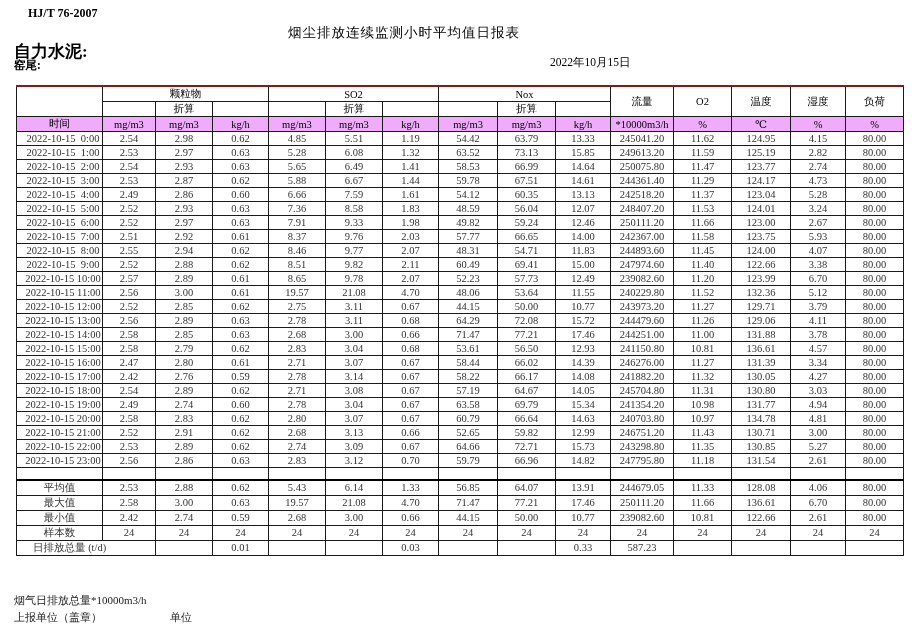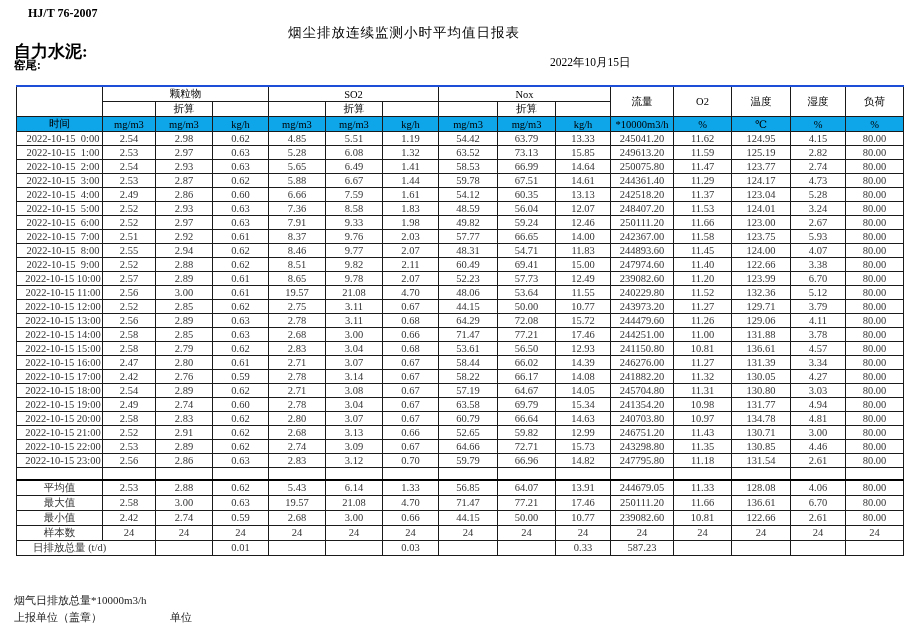--- a/index.html
+++ b/index.html
@@ -17,25 +17,25 @@
   .location { position:absolute; left:14px; top:58px; font-size:11.5px; font-weight:bold; }
   .date     { position:absolute; left:550px; top:55px; font-size:11.5px;text-align:right; }
 
   .table-wrap { position:absolute; left:16px; top:85px; }
   table { border-collapse:collapse; table-layout:fixed; width:887px; font-size:10.5px; }
   td {
     border:1px solid #1a1a1a; text-align:center; vertical-align:middle;
     height:14px; padding:0 1px; overflow:hidden; white-space:nowrap; color:#333;
   }
   tr.h-row td { height:12px; color:#000; }
-  tr.unit-row td { height:15px; background:#0ea5e9; color:#000; }
+  tr.unit-row td { height:15px; background:#f0abfc; color:#000; }
   td.time { white-space:pre;padding-left:8px; }
   tr.spacer-row td { height:12px; }
   tr.bold-top td { border-top:2px solid #000; }
-  table { border-top:2px solid #1d4ed8; }
+  table { border-top:2px solid #7f1d1d; }
   tr.daily-row td { height:12px; }
   td.label-left { text-align:left; padding-left:16px; }
 
   .foot1 { position:absolute; left:14px; top:593px; font-size:11px; color:#222; }
   .foot2 { position:absolute; left:14px; top:610px; font-size:11px; color:#222; }
   .foot2-unit { position:absolute; left:170px; top:610px; font-size:11px; color:#222; }
 </style>
 </head>
 <body>
 
@@ -487,21 +487,21 @@
           <td>0.62</td>
           <td>2.74</td>
           <td>3.09</td>
           <td>0.67</td>
           <td>64.66</td>
           <td>72.71</td>
           <td>15.73</td>
           <td>243298.80</td>
           <td>11.35</td>
           <td>130.85</td>
-          <td>4.46</td>
+          <td>5.27</td>
           <td>80.00</td>
         </tr>
         <tr class="data-row">
           <td class="time">2022-10-15 23:00</td>
           <td>2.56</td>
           <td>2.86</td>
           <td>0.63</td>
           <td>2.83</td>
           <td>3.12</td>
           <td>0.70</td>

